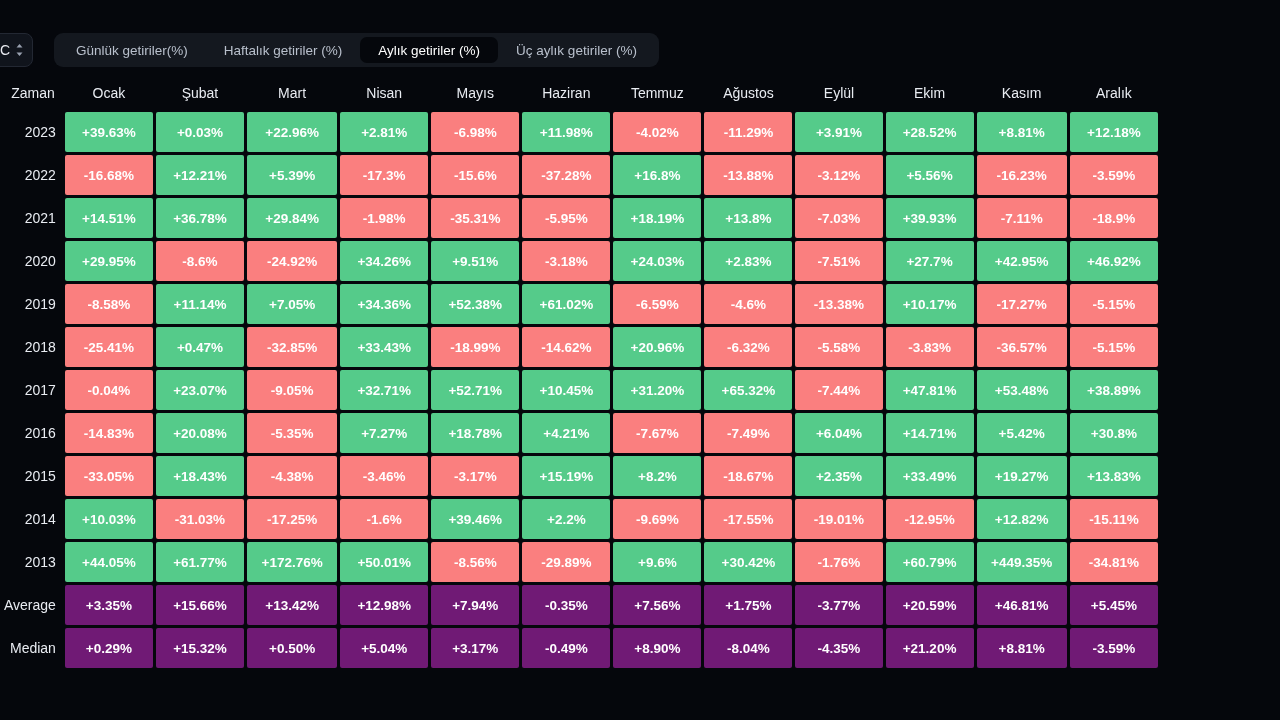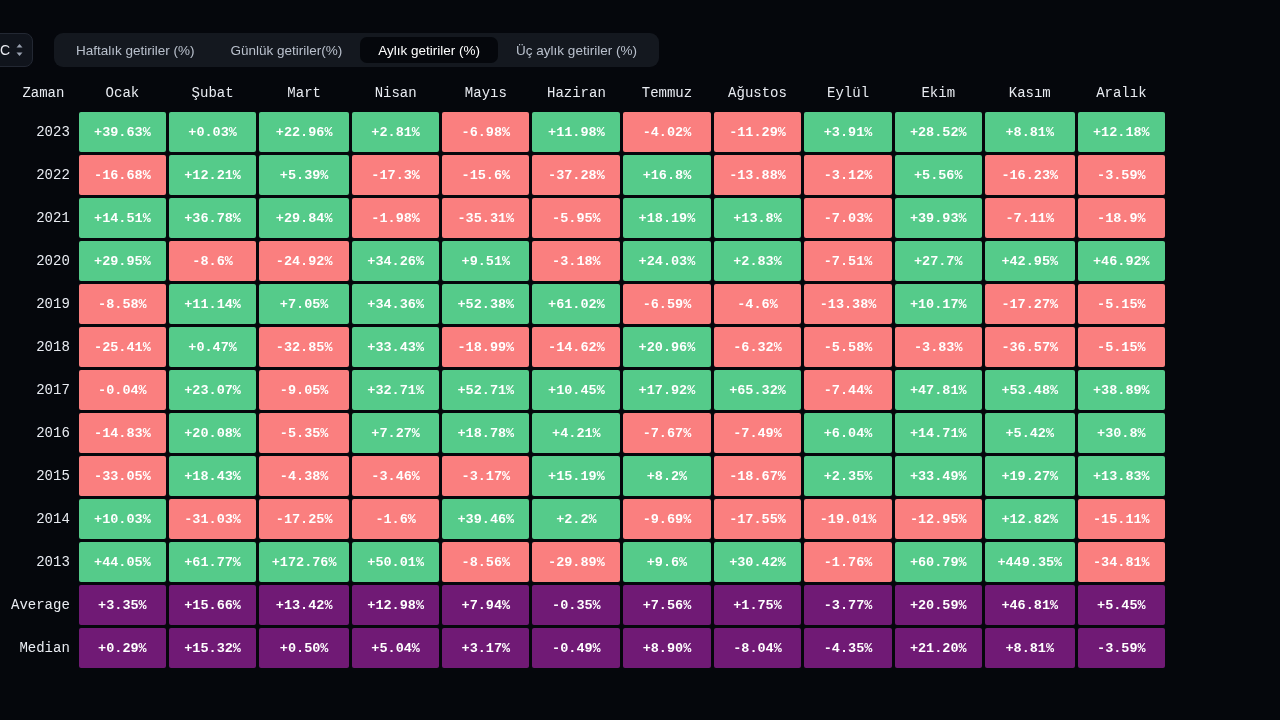--- a/index.html
+++ b/index.html
@@ -34,21 +34,21 @@
     display: flex; align-items: center; padding: 4px;
   }
   .tab {
     height: 26px; padding: 0 18px; border-radius: 7px;
     display: flex; align-items: center; justify-content: center;
     font-size: 13.5px; color: #b9c0cc; white-space: nowrap;
   }
   .tab.active { background: #05070c; color: #ffffff; }
 
   
-  .table-wrap { position: absolute; top: 74px; left: 8px; width: 1160px; font-family: Liberation Mono, monospace; }
+  .table-wrap { position: absolute; top: 74px; left: 1px; width: 1160px; }
   table { border-collapse: separate; border-spacing: 3px 3px; table-layout: fixed; }
   th.col-head, td.rowlabel {
     color: #e9ecf2; font-size: 14px; font-weight: normal;
     text-align: center; background: transparent;
   }
   th.col-head { height: 32px; width: 102px; vertical-align: middle; }
   th.corner-head { width: 52px; }
   td.rowlabel {
     width: 52px; text-align: right; padding-right: 6px;
     white-space: nowrap; font-size: 14px;
@@ -79,22 +79,22 @@
       <span>BTC</span>
       <span class="chev">
         <svg width="9" height="14" viewBox="0 0 9 14" aria-hidden="true">
           <path d="M4.5 1 L7.5 4.5 L1.5 4.5 Z" fill="#9aa2b1"></path>
           <path d="M4.5 13 L7.5 9.5 L1.5 9.5 Z" fill="#9aa2b1"></path>
         </svg>
       </span>
     </div>
 
     <div class="tabbar">
+      <div class="tab">Günlük getiriler(%)</div>
       <div class="tab">Haftalık getiriler (%)</div>
-      <div class="tab">Günlük getiriler(%)</div>
       <div class="tab active">Aylık getiriler (%)</div>
       <div class="tab">Üç aylık getiriler (%)</div>
     </div>
   </div>
 
   <div class="table-wrap">
     <table>
       <thead>
         <tr id="head-row">
           <th class="col-head corner-head">Zaman</th>
@@ -204,21 +204,21 @@
             <td class="cell neg">-5.15%</td>
           </tr>
           <tr>
             <td class="rowlabel">2017</td>
             <td class="cell neg">-0.04%</td>
             <td class="cell pos">+23.07%</td>
             <td class="cell neg">-9.05%</td>
             <td class="cell pos">+32.71%</td>
             <td class="cell pos">+52.71%</td>
             <td class="cell pos">+10.45%</td>
-            <td class="cell pos">+17.92%</td>
+            <td class="cell pos">+31.20%</td>
             <td class="cell pos">+65.32%</td>
             <td class="cell neg">-7.44%</td>
             <td class="cell pos">+47.81%</td>
             <td class="cell pos">+53.48%</td>
             <td class="cell pos">+38.89%</td>
           </tr>
           <tr>
             <td class="rowlabel">2016</td>
             <td class="cell neg">-14.83%</td>
             <td class="cell pos">+20.08%</td>

